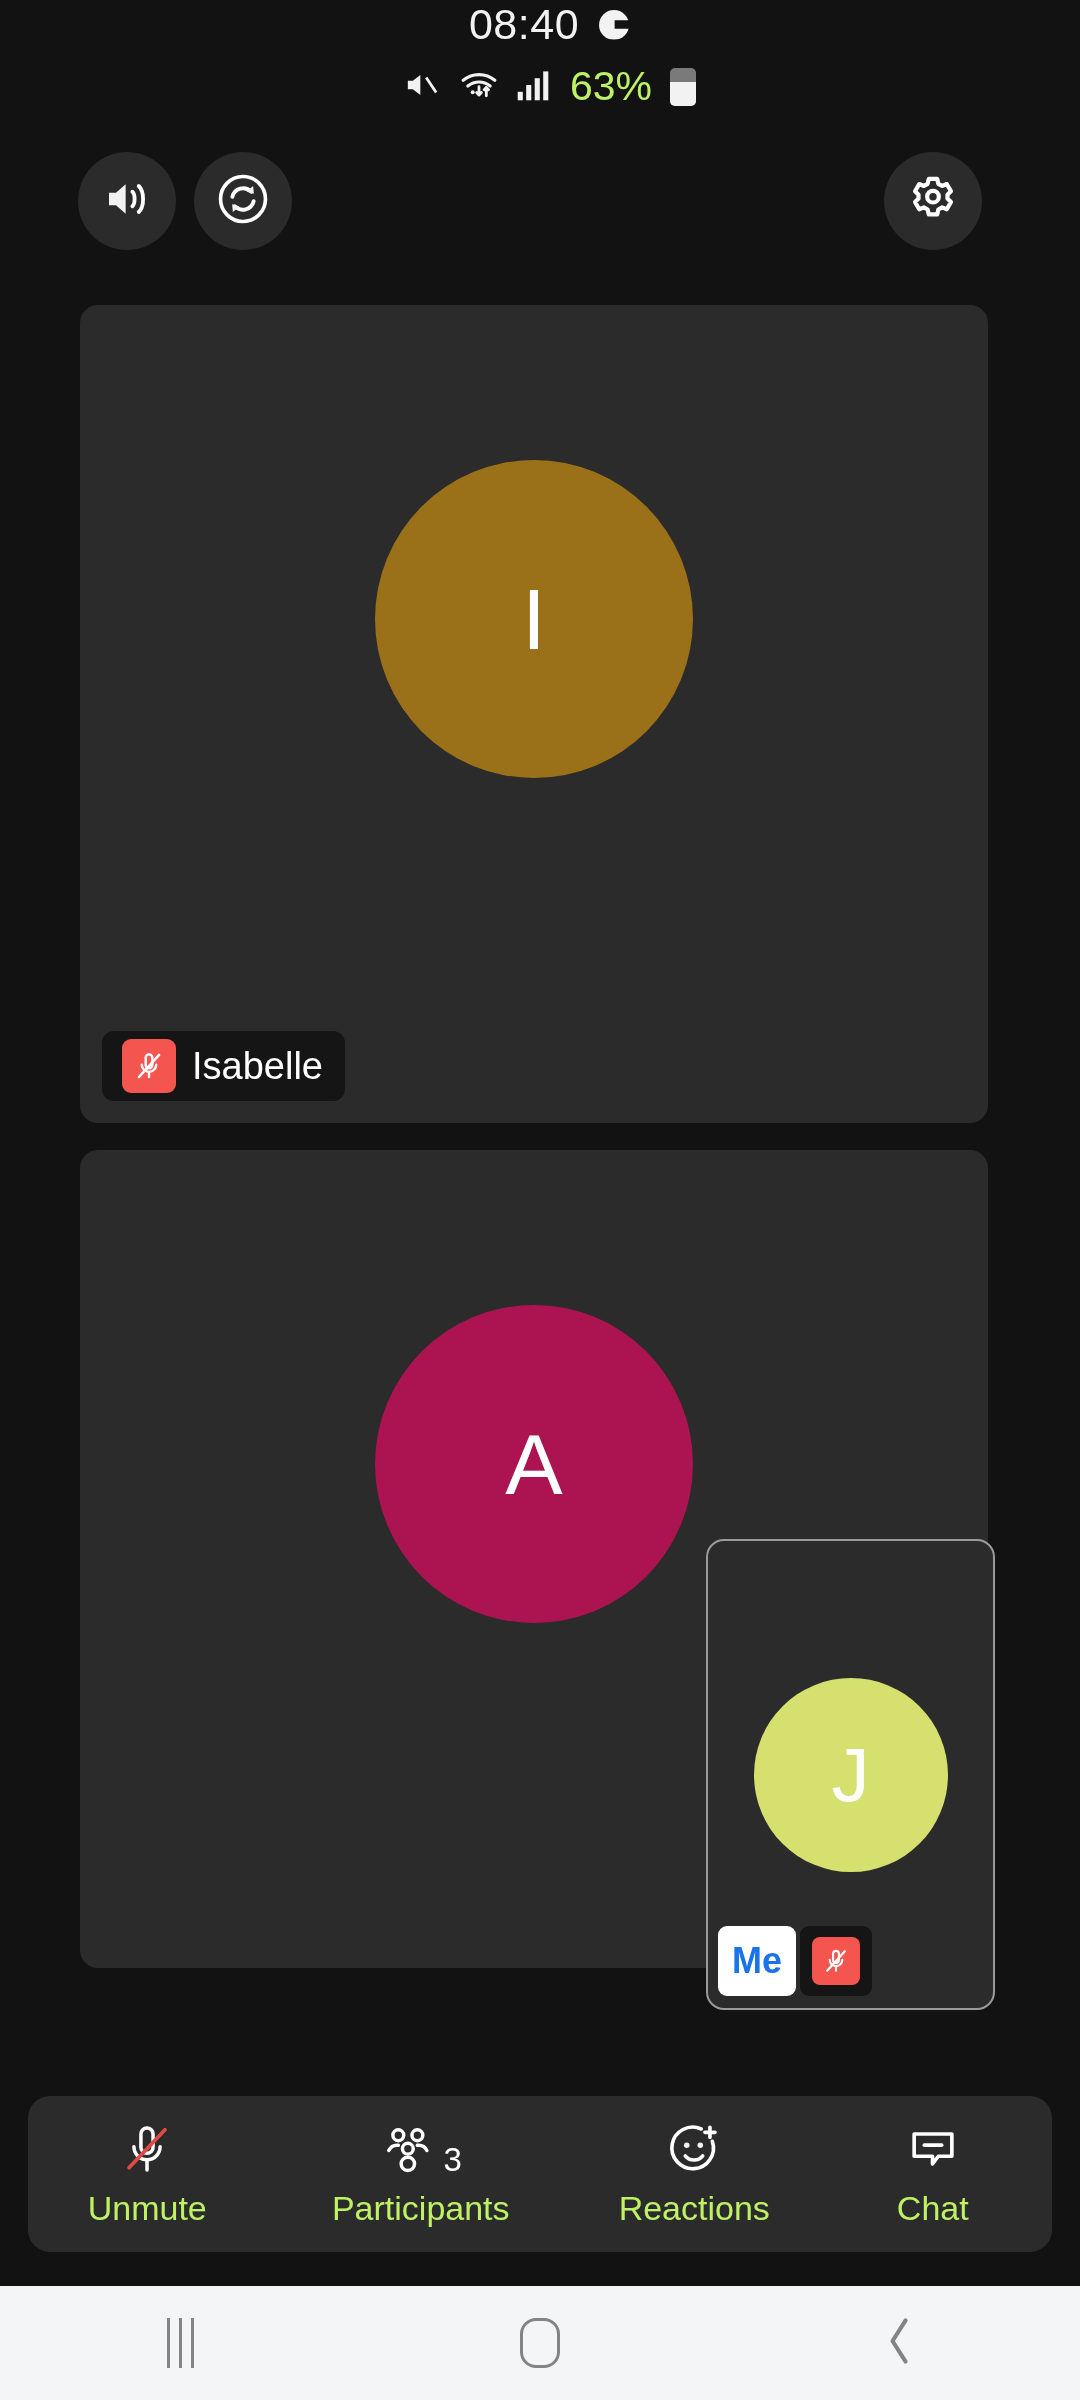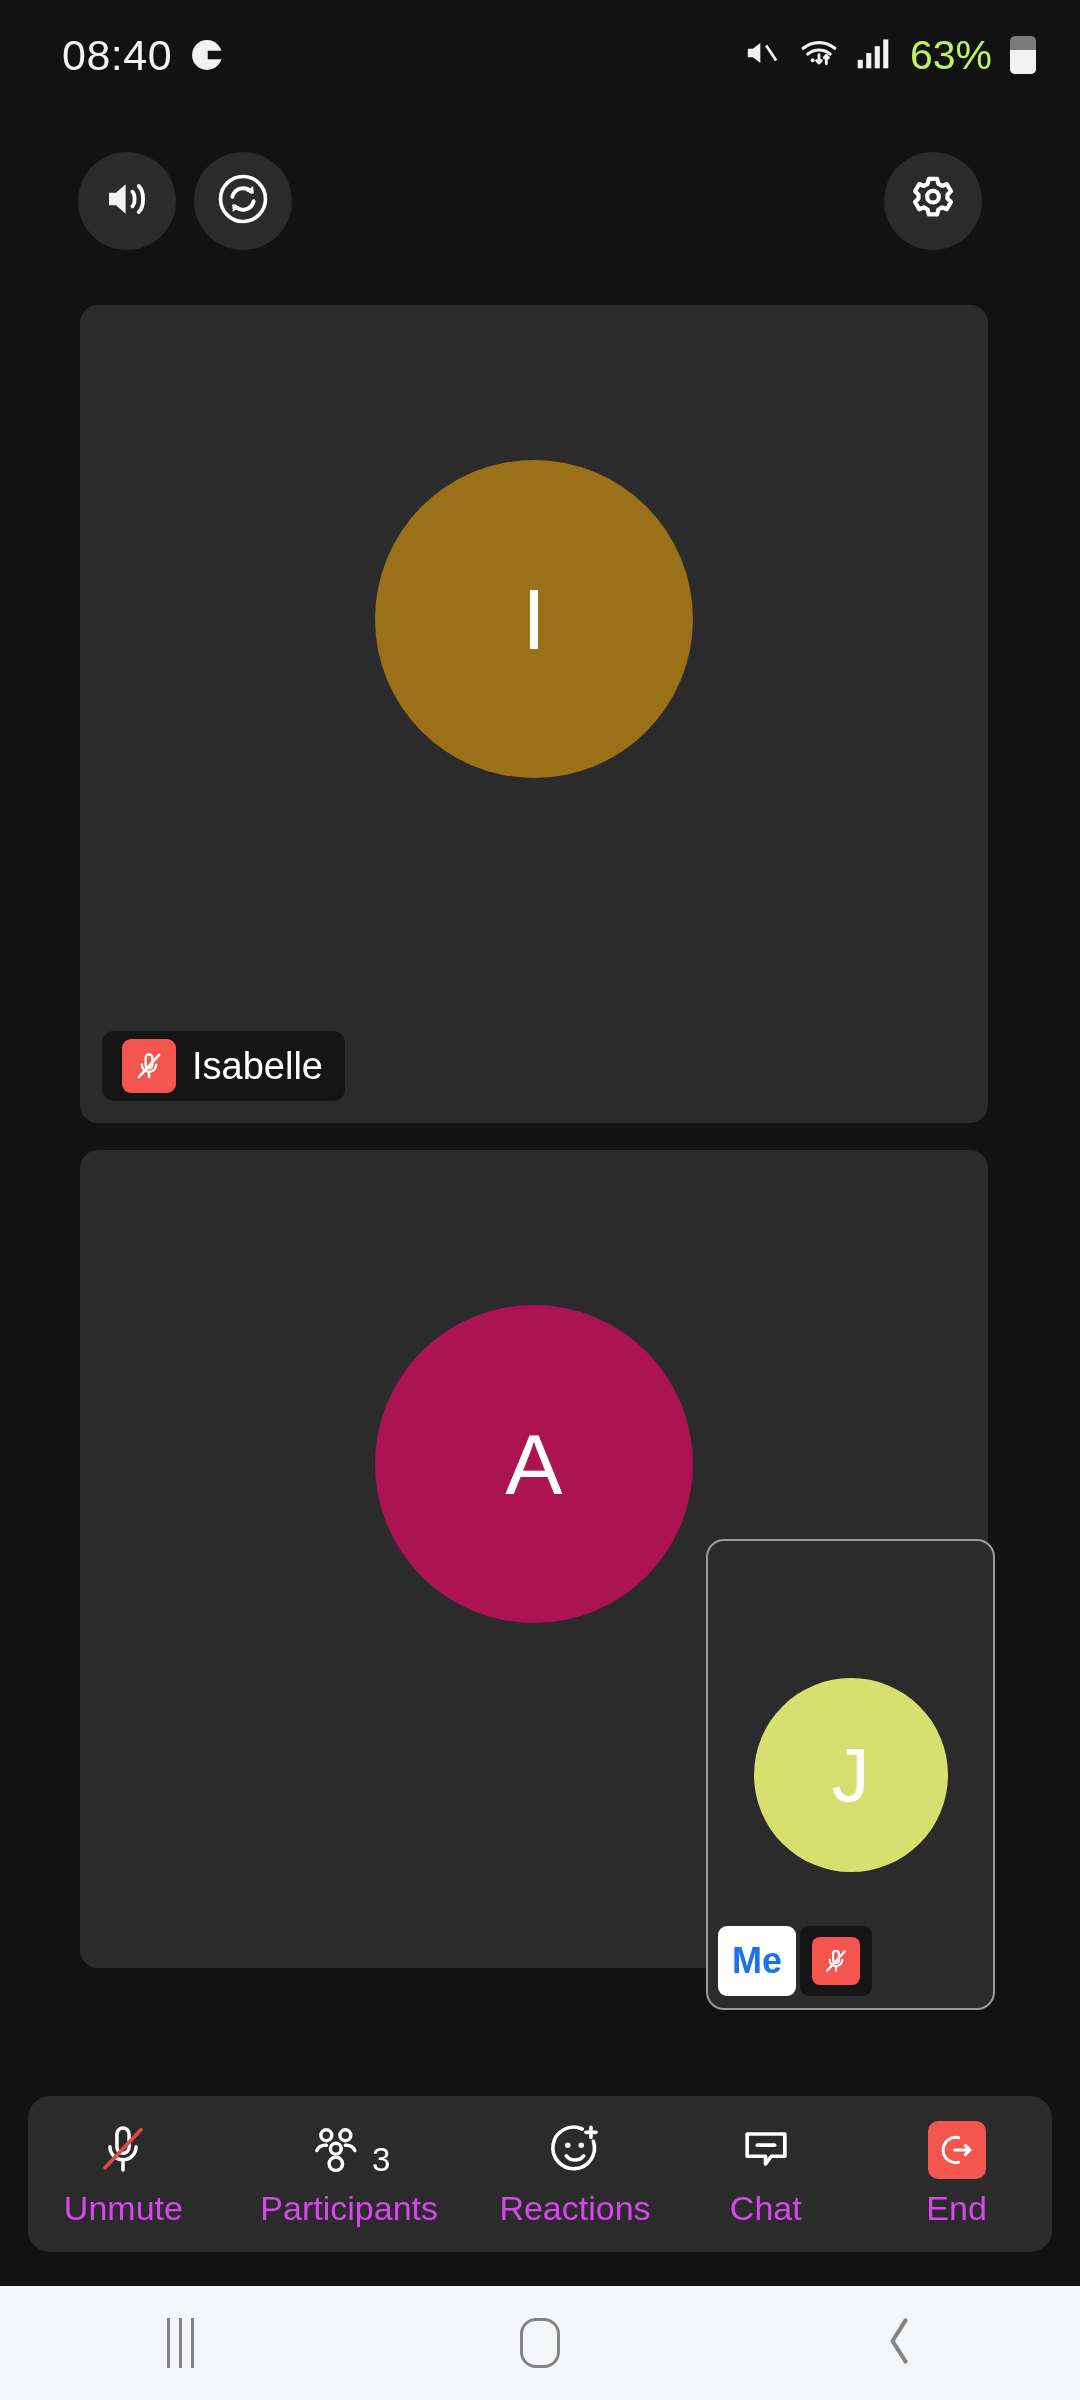--- a/index.html
+++ b/index.html
@@ -9,20 +9,21 @@
     font-family:"Liberation Sans", sans-serif;
     overflow:hidden;
   }
   #screen { position:relative; width:1080px; height:2400px; background:#121212; }
 
   
   .statusbar {
     position:absolute; left:0; top:0; width:1080px; height:110px;
     display:flex; align-items:center; justify-content:space-between;
     padding:0 44px 0 62px;
+    flex-direction:column;
   }
   .sb-left { display:flex; align-items:center; gap:20px; }
   .sb-time { color:#f2f2f2; font-size:43px; letter-spacing:0.5px; }
   .sb-appicon { width:30px; height:30px; position:relative; }
   .sb-appicon .c {
     position:absolute; inset:0; border-radius:50%; background:#f2f2f2;
     clip-path: polygon(0 0,100% 0,100% 36%,52% 36%,52% 64%,100% 64%,100% 100%,0 100%);
   }
   .sb-right { display:flex; align-items:center; gap:16px; }
   .sb-batt-text { color:#bef264; font-size:41px; margin-left:4px; }
@@ -103,21 +104,21 @@
   #toolbar {
     position:absolute; left:28px; top:2096px; width:1024px; height:156px;
     background:#2b2b2b; border-radius:22px;
     display:flex; align-items:center; justify-content:space-around;
   }
   .tb-item {
     display:flex; flex-direction:column; align-items:center; justify-content:center;
     width:160px; gap:10px;
   }
   .tb-ico { height:58px; display:flex; align-items:flex-end; justify-content:center; }
-  .tb-label { color:#d946ef; font-size:34px; white-space:nowrap; }
+  .tb-label { color:#bef264; font-size:34px; white-space:nowrap; }
   .tb-count { color:#ffffff; font-size:33px; margin-left:4px; align-self:flex-end; }
   .end-box {
     width:58px; height:58px; border-radius:10px; background:#f4554f;
     display:flex; align-items:center; justify-content:center;
   }
 
   
   #navbar {
     position:absolute; left:0; bottom:0; width:1080px; height:114px;
     background:#f4f5f7; display:flex; align-items:center; justify-content:space-around;
@@ -281,31 +282,20 @@
     <div class="tb-item">
       <span class="tb-ico">
         <svg width="58" height="58" viewBox="0 0 24 24">
           <path fill="none" stroke="#ffffff" stroke-width="1.5" stroke-linejoin="round" d="M4.2 5.4h15.6v9.2h-5.6l-2.4 3.2v-3.2H4.2z"></path>
           <path fill="none" stroke="#ffffff" stroke-width="1.5" stroke-linecap="round" d="M8.4 10h7.2"></path>
         </svg>
       </span>
       <span class="tb-label">Chat</span>
     </div>
 
-    <div class="tb-item">
-      <span class="tb-ico">
-        <span class="end-box" style="background: rgb(244, 85, 79);">
-          <svg width="40" height="40" viewBox="0 0 24 24">
-            <path fill="none" stroke="#ffffff" stroke-width="1.8" stroke-linecap="round" d="M13 4.6a7.6 7.6 0 1 0 0 14.8"></path>
-            <path fill="none" stroke="#ffffff" stroke-width="1.8" stroke-linecap="round" d="M10.6 12h9.2m0 0l-2.8-2.8M19.8 12l-2.8 2.8"></path>
-          </svg>
-        </span>
-      </span>
-      <span class="tb-label">End</span>
-    </div>
   </div>
 
   <div id="navbar">
     <div class="nav-btn">
       <span class="nav-recents">
           <i></i>
           <i></i>
           <i></i>
         </span>
     </div>

